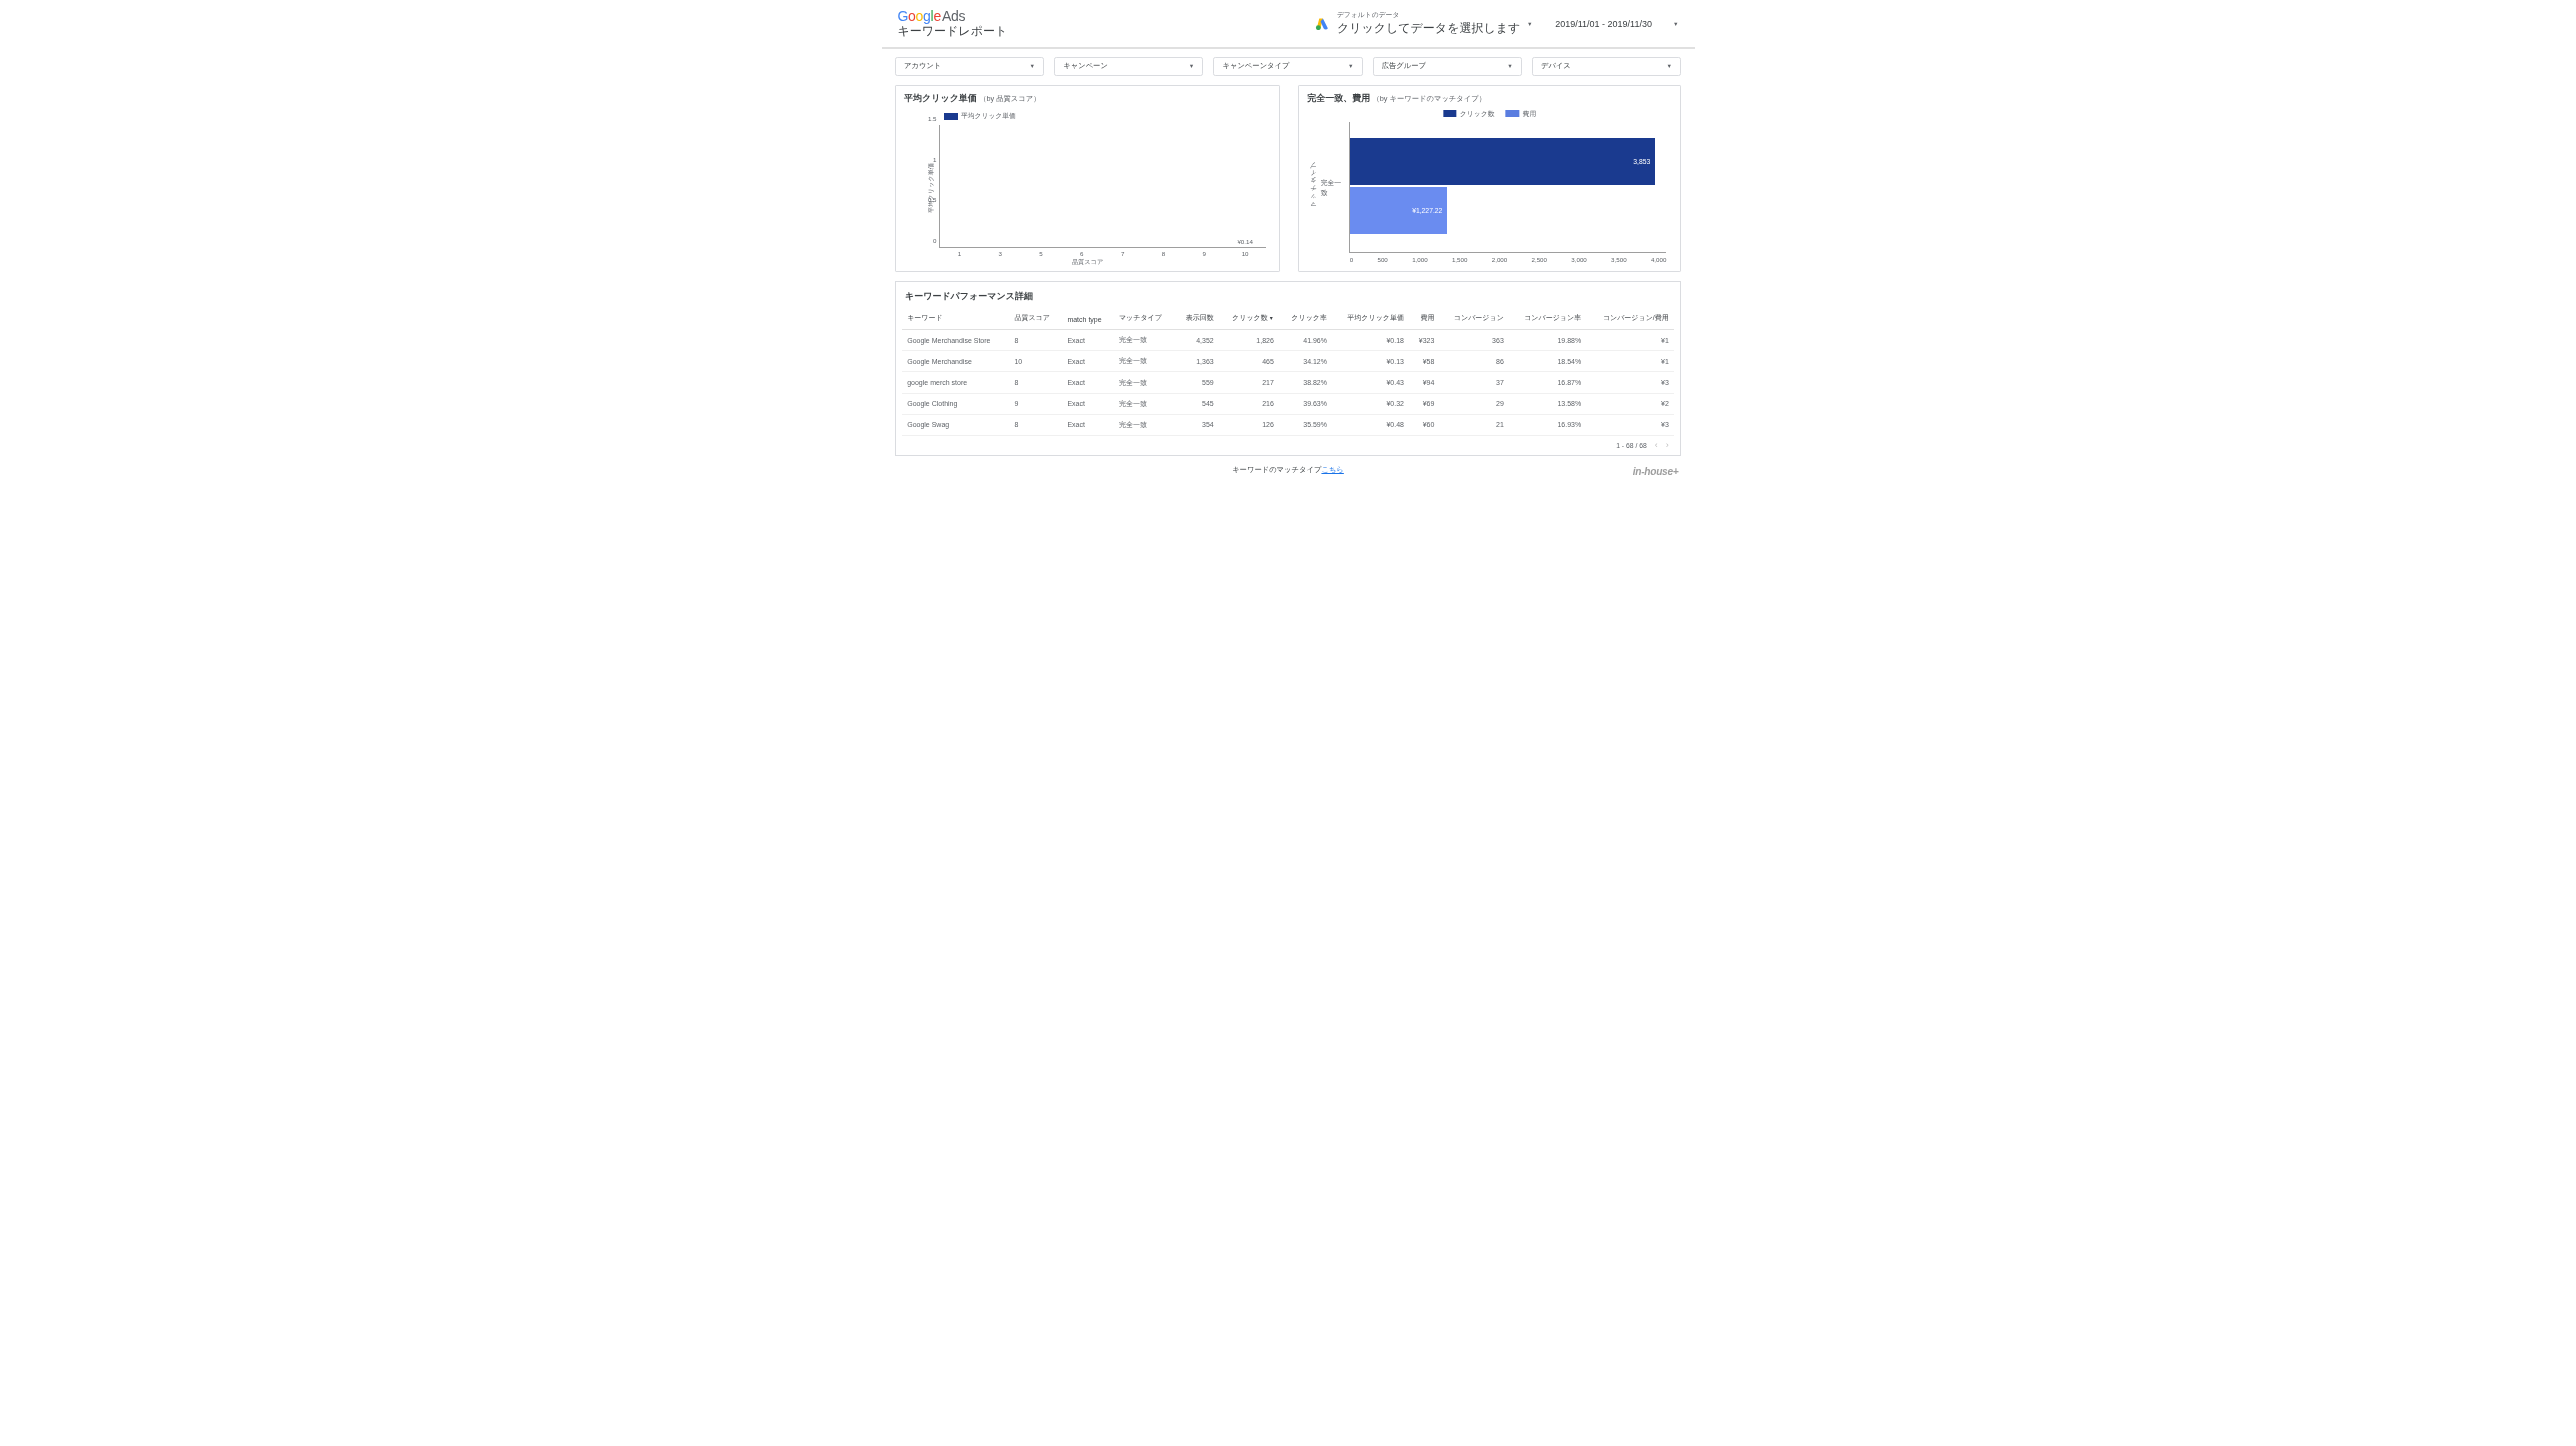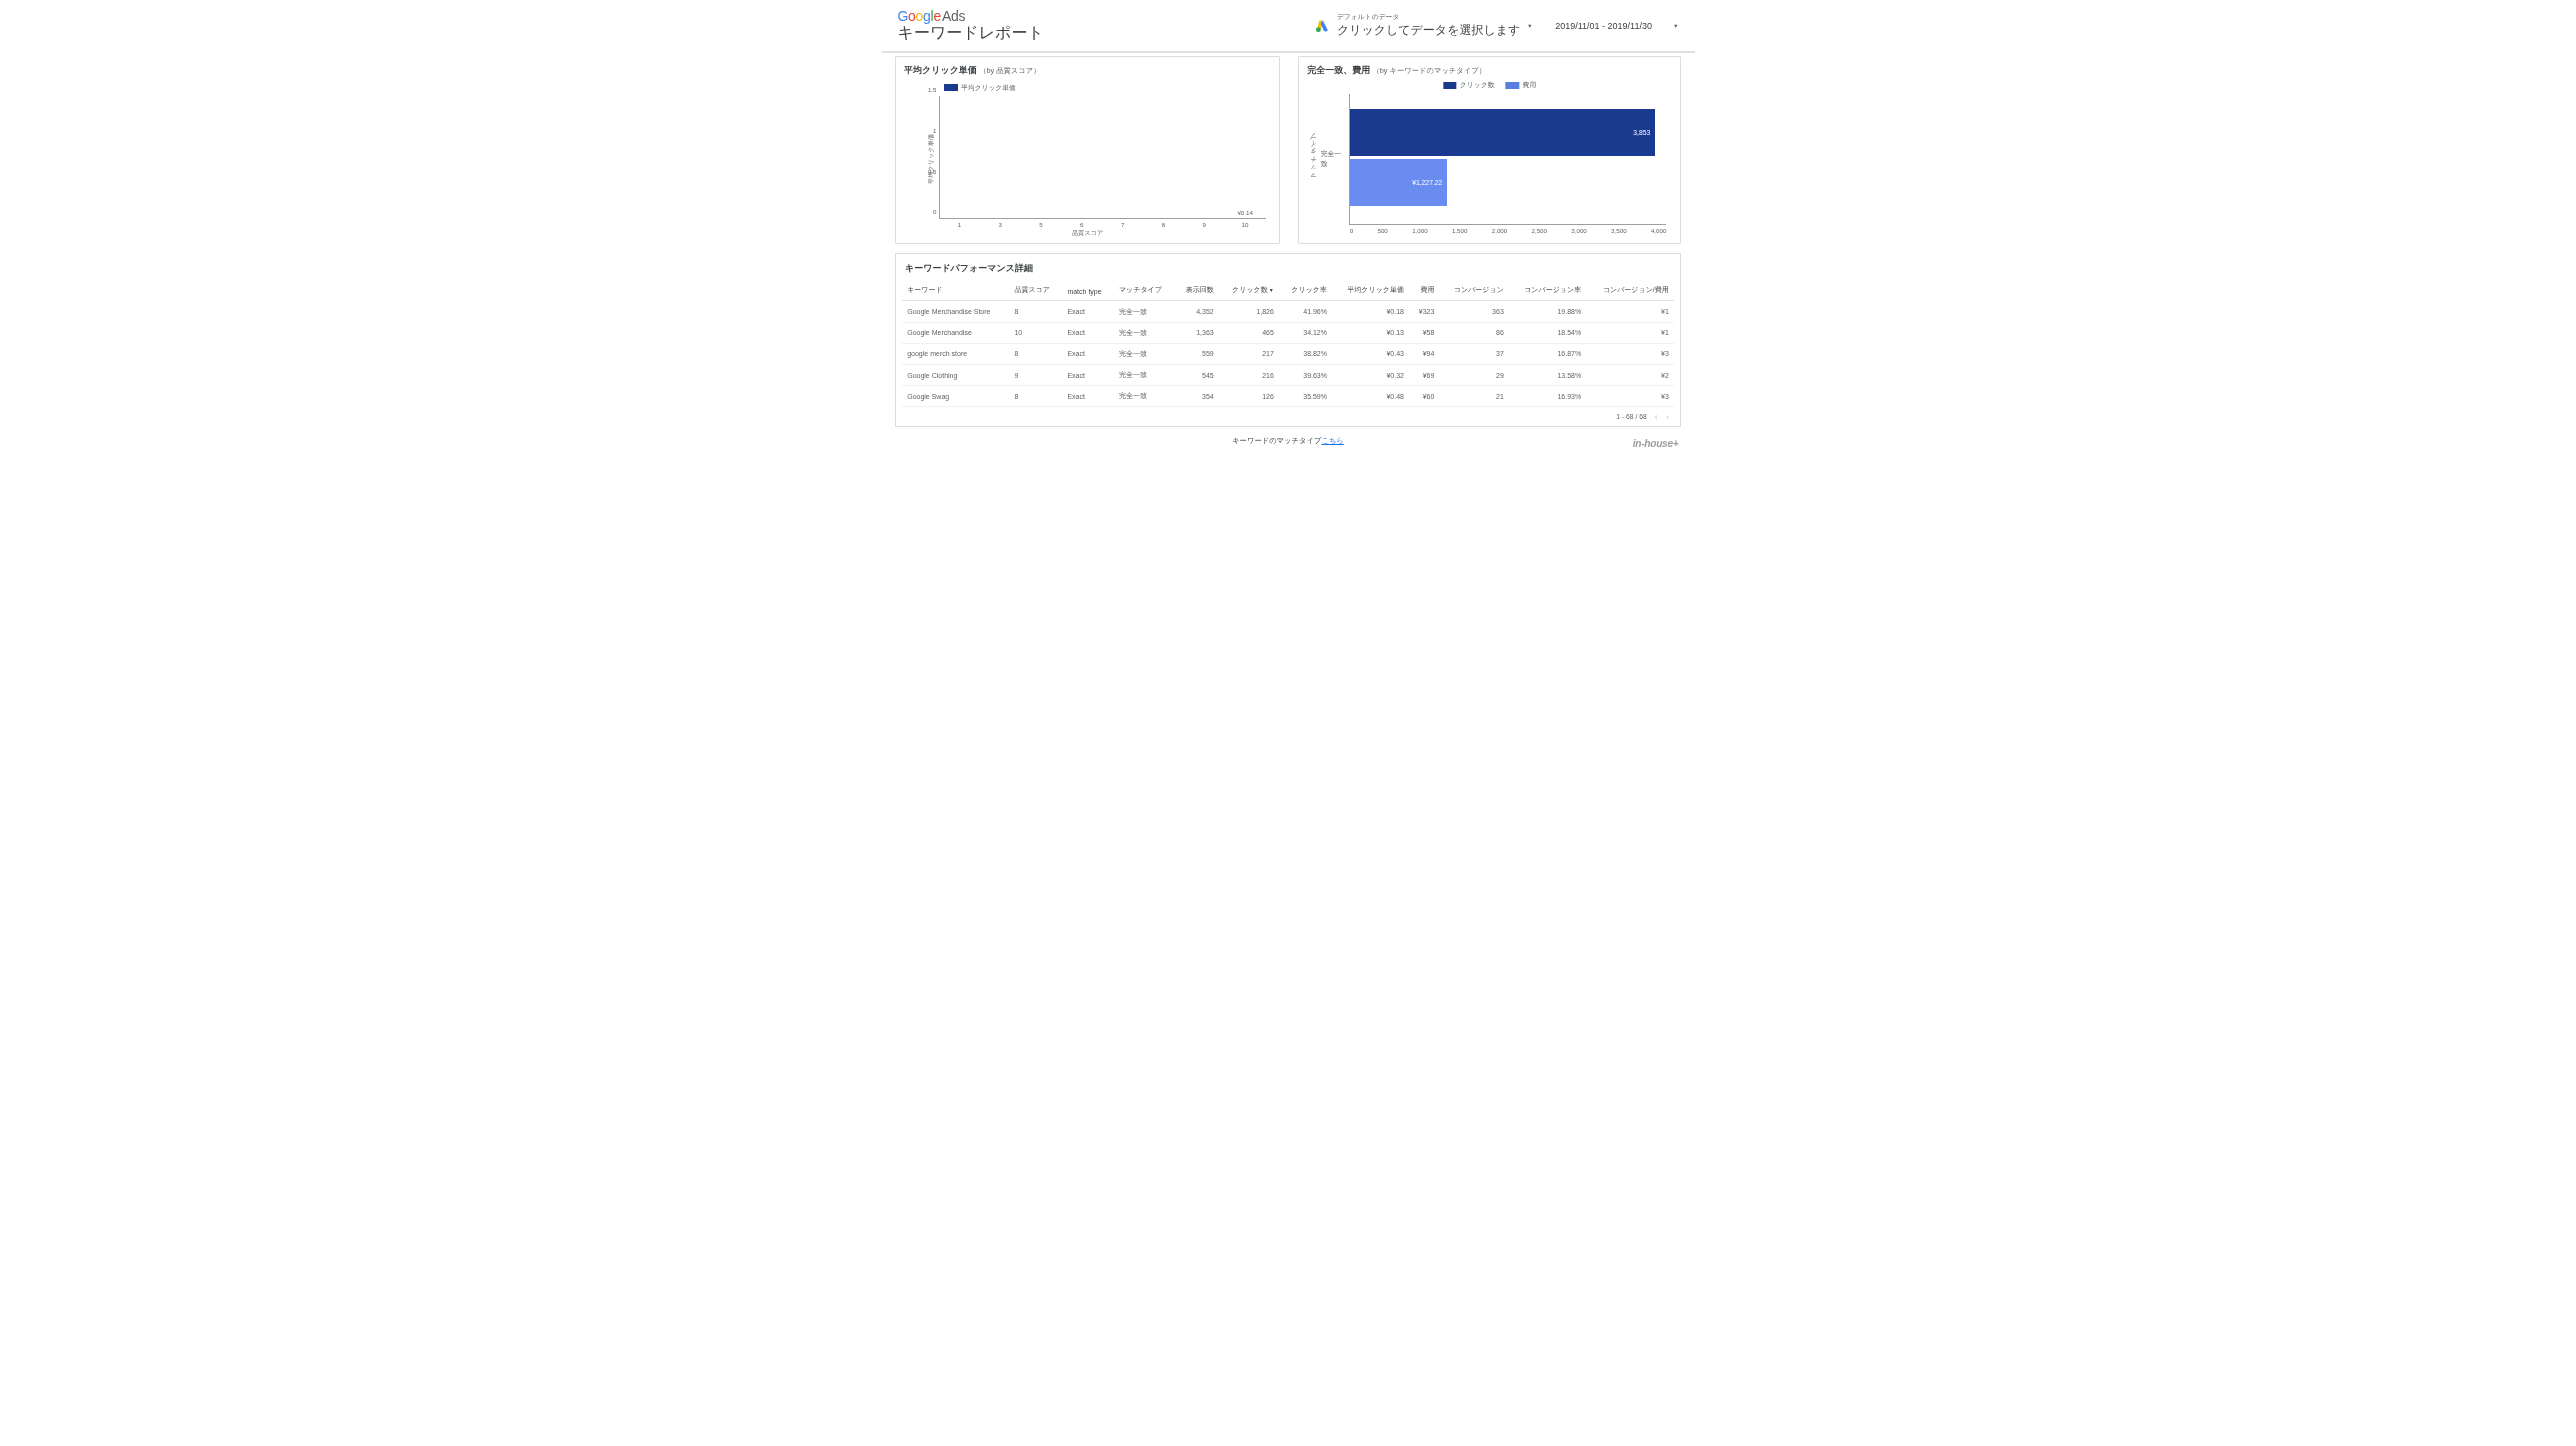--- a/index.html
+++ b/index.html
@@ -5,21 +5,21 @@
   * { box-sizing: border-box; margin: 0; padding: 0; }
   body { font-family: Arial, "Hiragino Sans", "Meiryo", sans-serif; background: #fff; color: #3c4043; font-size: 7.3px; }
   .page { width: 813px; margin: 0 auto; }
 
   
   .header { display: flex; align-items: center; padding: 8px 16px 6.8px; border-bottom: 2.3px solid #e0e0e0; }
   .logo-title { flex: 1; }
   .google-logo { font-size: 14px; font-weight: 500; letter-spacing: -0.3px; }
   .g-b { color:#4285F4; } .g-r { color:#EA4335; } .g-y { color:#FBBC05; } .g-g { color:#34A853; }
   .ads-word { color:#5f6368; font-weight:400; margin-left:1.1px; }
-  .page-title { font-size: 16px; color:#3c4043; font-weight:400; margin-top:-1.1px; }
+  .page-title { font-size: 12px; color:#3c4043; font-weight:400; margin-top:-1.1px; }
   .data-source { display:flex; align-items:center; gap:6.8px; margin-right: 22.6px; cursor:pointer; }
   .gads-icon svg { width:14.7px; height:14.7px; }
   .ds-text .ds1 { font-size:6.8px; color:#5f6368; }
   .ds-text .ds2 { font-size:12px; color:#3c4043; }
   .date-range { font-size:9px; color:#3c4043; display:flex; align-items:center; gap:21px; cursor:pointer; }
   .caret { font-size:5.6px; color:#5f6368; }
 
   
   .filters { display:flex; gap:10.2px; padding: 8px 13.5px 5.6px; }
   .filter { flex:1; border:0.6px solid #dadce0; border-radius:2.3px; height:19px; display:flex; align-items:center; justify-content:space-between; padding:0 8px; font-size:7.3px; color:#3c4043; cursor:pointer; background:#fff; }
@@ -101,20 +101,42 @@
         <div class="ds2">クリックしてデータを選択します</div>
       </div>
       <span class="caret">▼</span>
     </div>
     <div class="date-range">
       <span>2019/11/01 - 2019/11/30</span>
       <span class="caret">▼</span>
     </div>
   </div>
 
+  <div class="filters">
+    <div class="filter">
+        <span>アカウント</span>
+        <span class="caret">▼</span>
+      </div>
+    <div class="filter">
+        <span>キャンペーン</span>
+        <span class="caret">▼</span>
+      </div>
+    <div class="filter">
+        <span>キャンペーンタイプ</span>
+        <span class="caret">▼</span>
+      </div>
+    <div class="filter">
+        <span>広告グループ</span>
+        <span class="caret">▼</span>
+      </div>
+    <div class="filter">
+        <span>デバイス</span>
+        <span class="caret">▼</span>
+      </div>
+  </div>
 
   <div class="row">
 
     <div class="card card-left">
       <div><span class="card-title">平均クリック単価</span><span class="card-sub">（by 品質スコア）</span></div>
       <div class="chart1">
         <div class="c1-legend">
             <span class="sw"></span>
             <span>平均クリック単価</span>
           </div>

